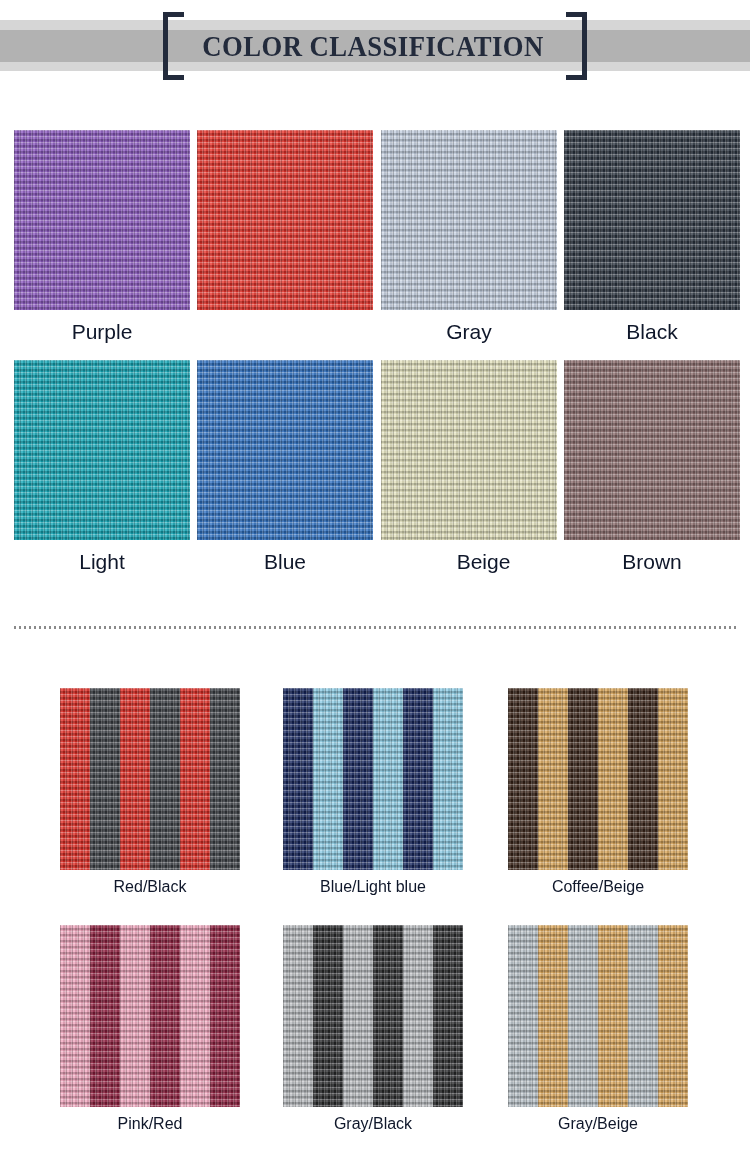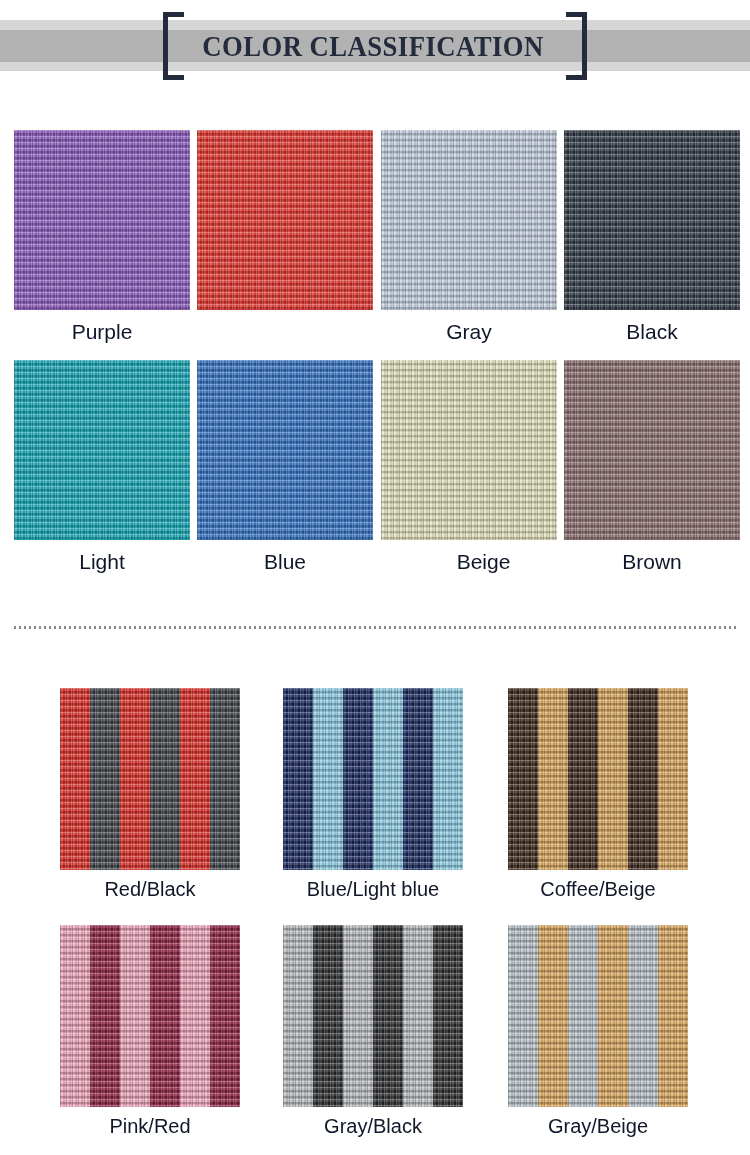--- a/index.html
+++ b/index.html
@@ -126,21 +126,21 @@
   .swatch-label {
     position: absolute;
     left: 0;
     width: 100%;
     text-align: center;
     font-size: 21px;
     color: #0f172a;
     white-space: nowrap;
   }
   .swatch-label.small {
-    font-size: 20px;
+    font-size: 16px;
   }
 
   
   .divider {
     position: absolute;
     left: 14px;
     top: 626px;
     width: 722px;
     height: 3px;
     background-image: repeating-linear-gradient(

